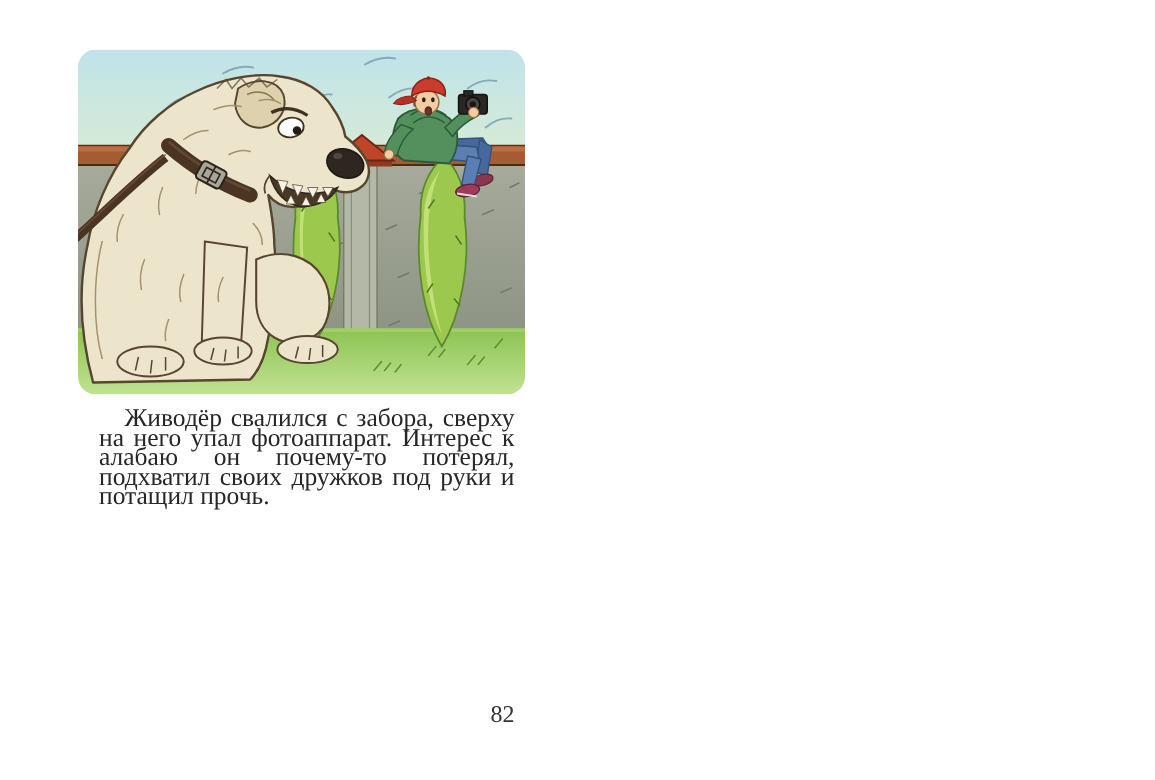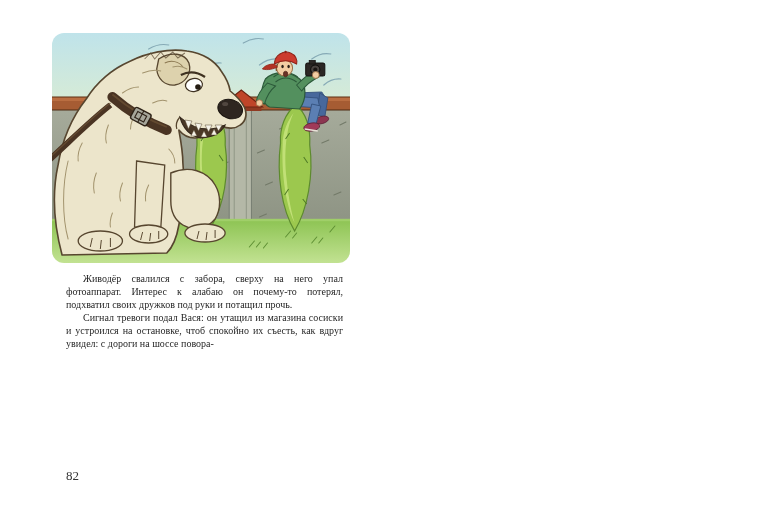--- a/index.html
+++ b/index.html
@@ -16,30 +16,30 @@
 
   .illustration{
     position:absolute;left:52px;top:33px;width:298px;height:230px;margin:0;
     border-radius:12px;overflow:hidden;
     box-shadow:inset 0 0 10px 7px #ffffff;
   }
   .illustration svg{display:block;width:100%;height:100%;}
 
   .textcol{
     position:absolute;
-    font-size:10px;line-height:13.1px;
+    font-size:17px;line-height:13.1px;
     text-align:justify;
   }
   .textcol-left{left:66px;top:272px;width:277px;}
   .para{margin:0;padding:0;}
   .para.indent{text-indent:17px;}
 
   .pagenum{
     position:absolute;top:468px;
-    font-size:13px;text-align:left;color:#333;
+    font-size:16px;text-align:right;color:#333;
   }
   .pagenum-left{left:66px;width:277px;}
 
   
   .f-dog{fill:var(--ill-dog,#ece5cb);}
   .f-dogshade{fill:var(--ill-dogshade,#ddd2ad);}
   .f-coping{fill:var(--ill-coping,#a65c33);}
   .f-postcap{fill:var(--ill-postcap,#bf4529);}
   .f-post{fill:var(--ill-post,#b4b8a7);}
   .f-cypress{fill:var(--ill-cypress,#9cc84e);}
@@ -248,21 +248,20 @@
           <g>
             <path d="M58,72 C40,86 20,106 -4,128" stroke="#4a3423" stroke-width="6" fill="none"></path>
             <path d="M58,70 C40,84 20,104 -4,126" stroke="#6b5034" stroke-width="1.2" fill="none" opacity="0.8"></path>
           </g>
         </g>
       </svg>
     </figure>
 
     <div class="textcol textcol-left">
       <p class="para indent">Живодёр свалился с забора, сверху на него упал фотоаппарат. Интерес к алабаю он почему-то потерял, подхватил своих дружков под руки и потащил прочь.</p>
-      <p class="para indent">Сигнал тревоги подал Вася: он утащил из магазина сосиски и устроился на остановке, чтоб спокойно их съесть, как вдруг увидел: с дороги на шоссе повора-</p>
     </div>
 
     <div class="pagenum pagenum-left">82</div>
   </div>
 
   <div class="page page-right">
     
     
   </div>
 

